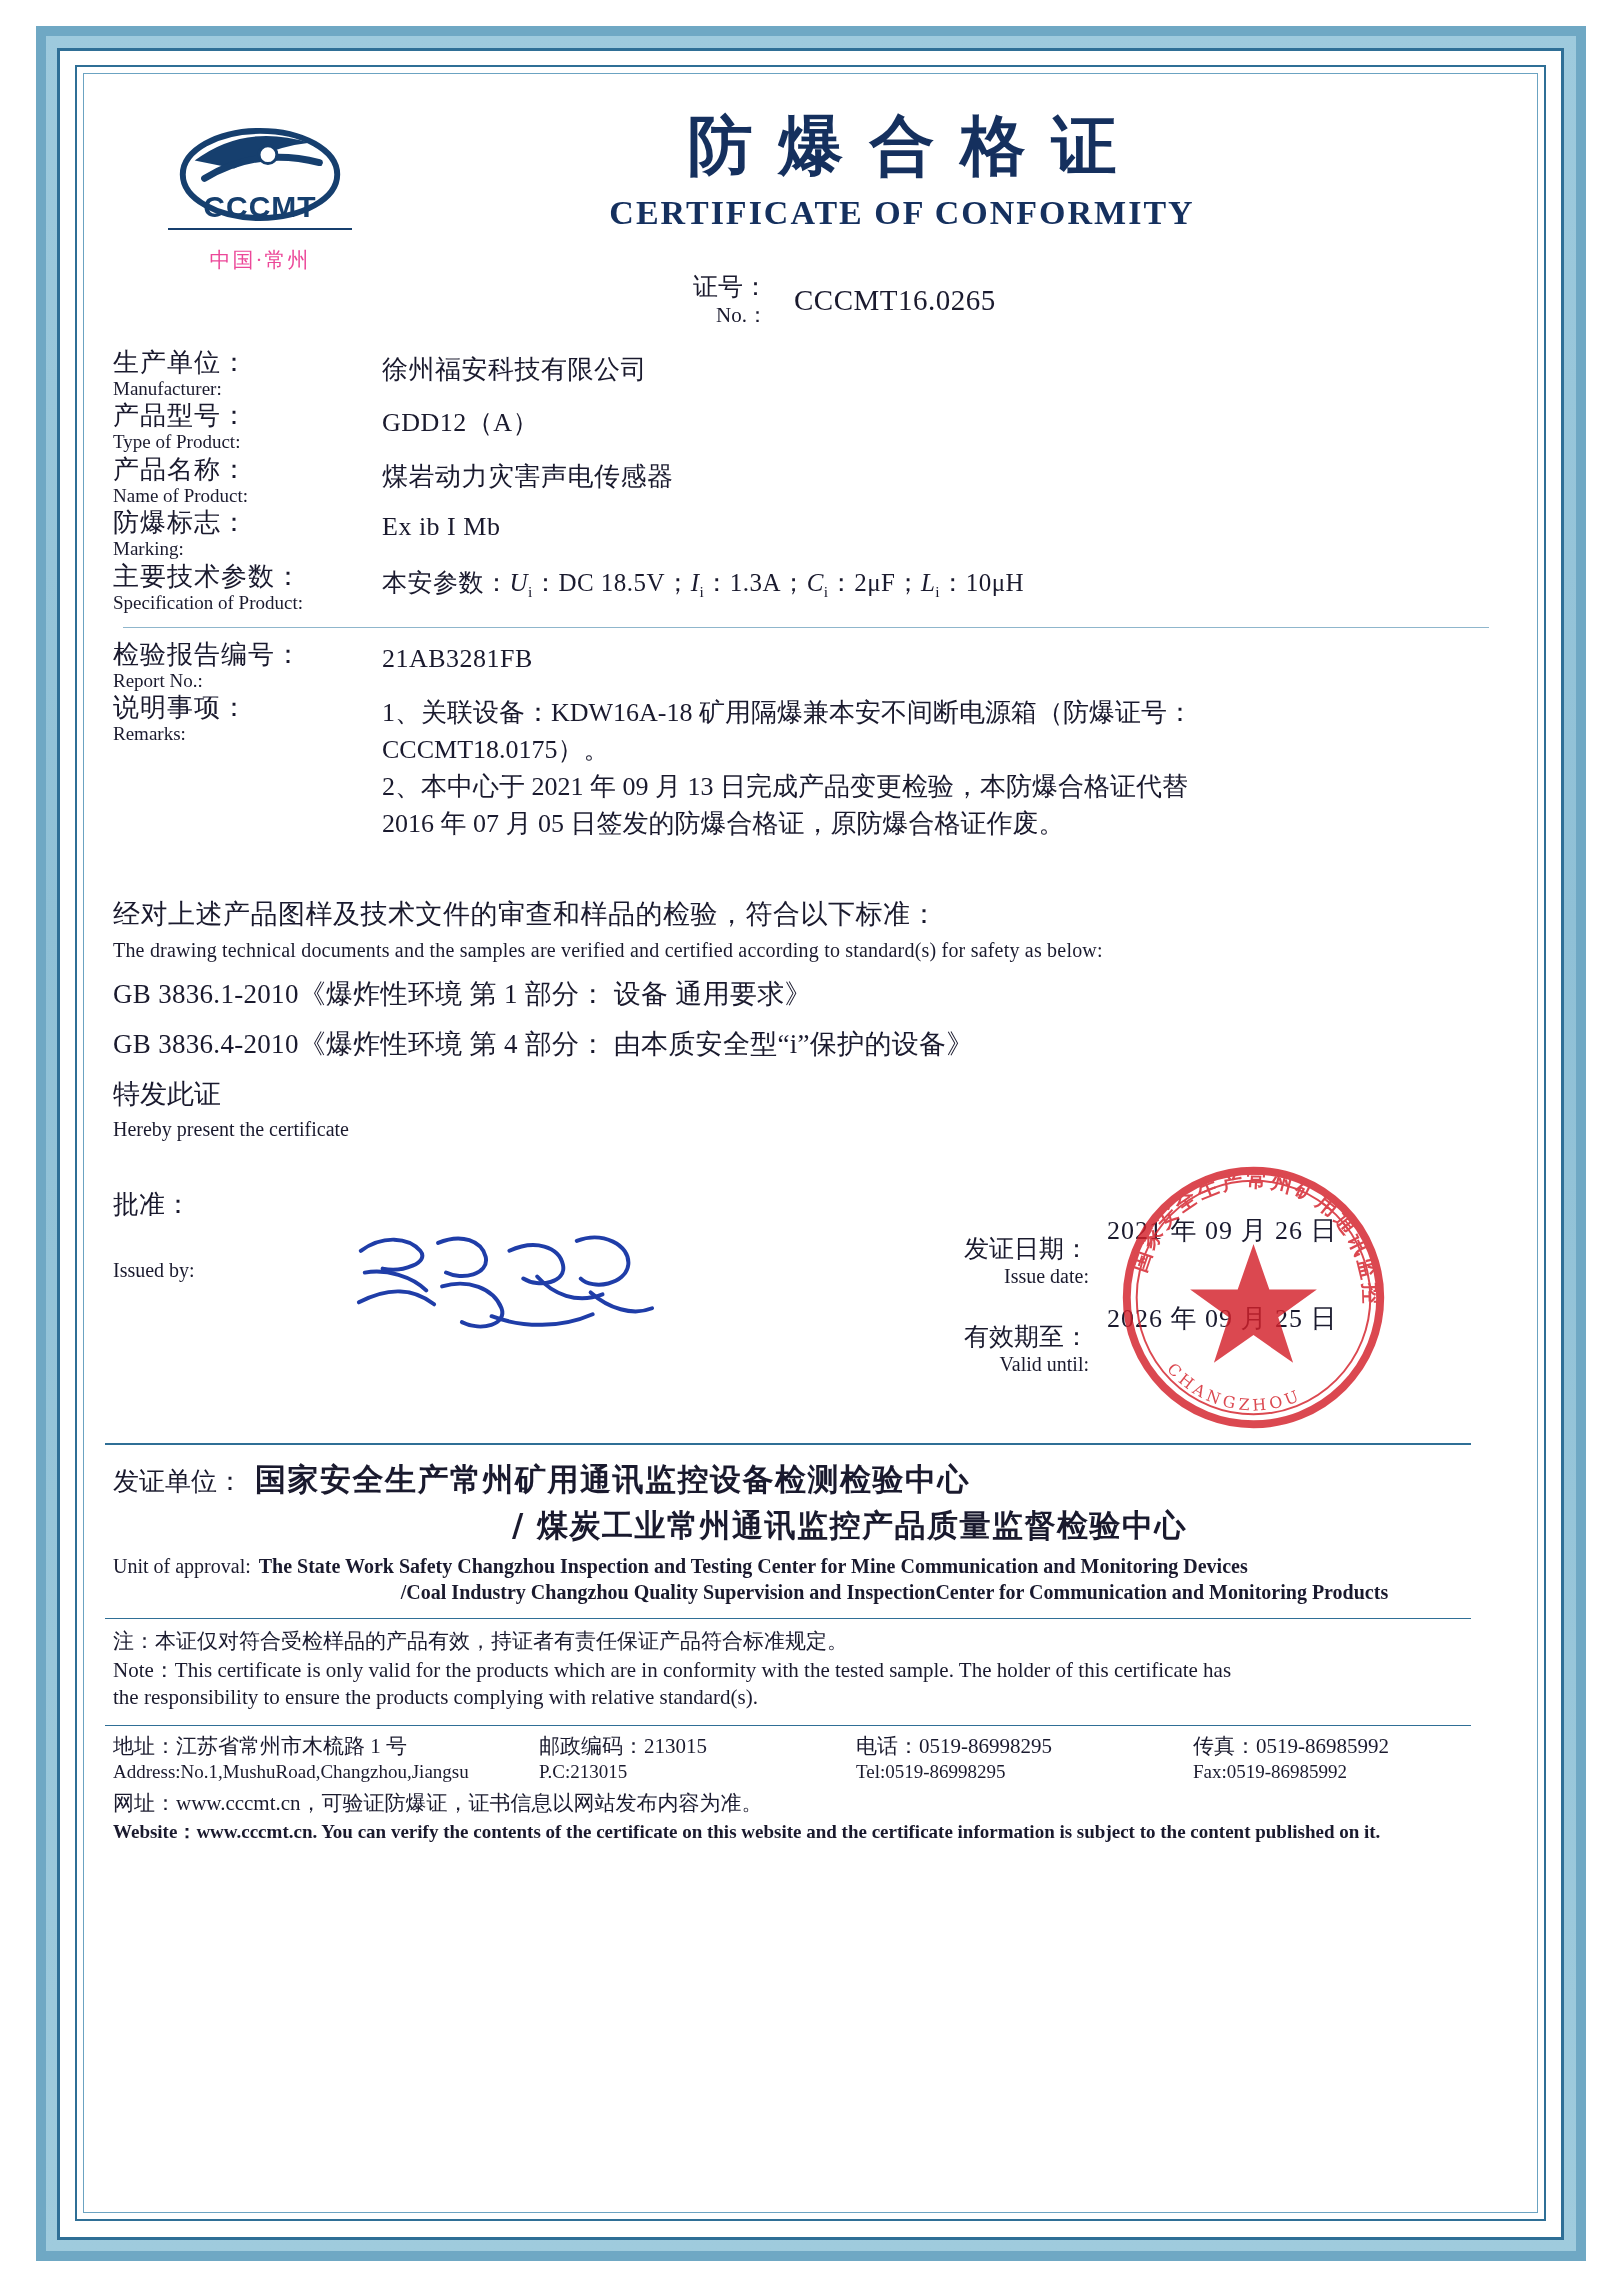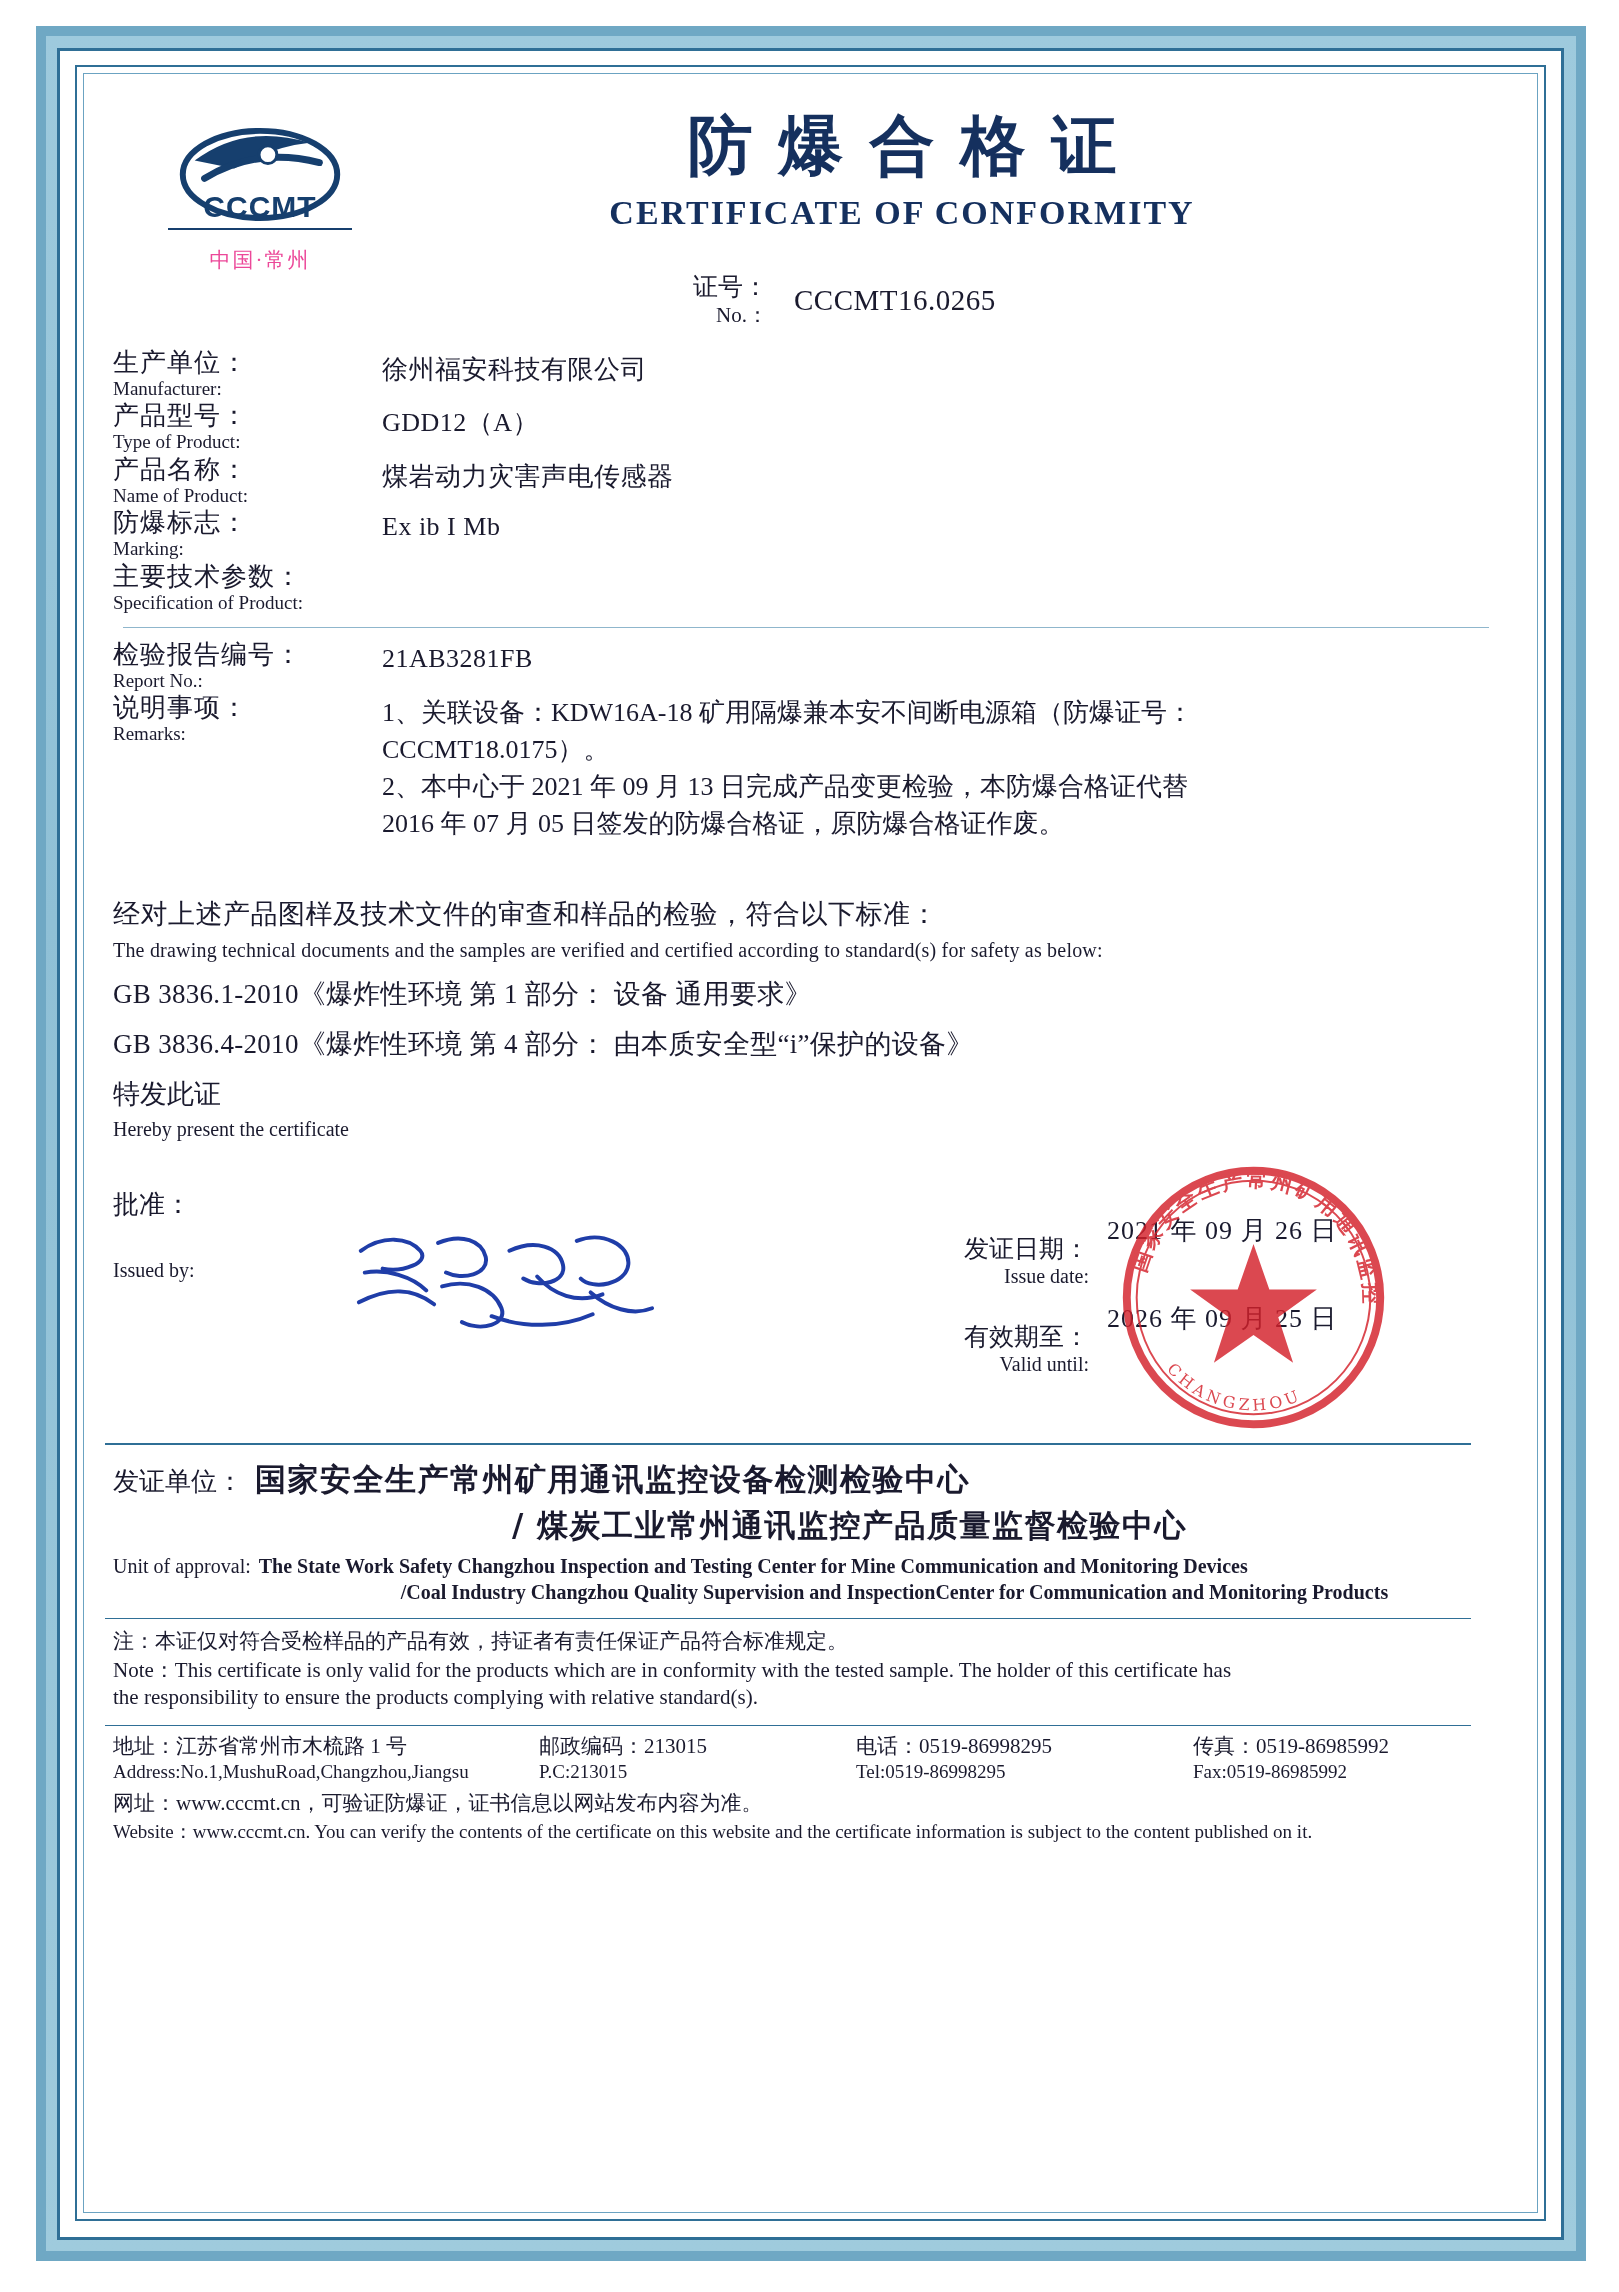--- a/index.html
+++ b/index.html
@@ -359,21 +359,21 @@
     display: flex;
     font-size: 21px;
     line-height: 1.22;
   }
   .c1 { width: 426px; }
   .c2 { width: 317px; }
   .c3 { width: 337px; }
   .c4 { width: 287px; }
   .contact-row.en { font-size: 19px; }
   .web-cn { font-size: 21px; margin-top: 6px; }
-  .web-en { font-size: 19px; margin-top: 2px; }
+  .web-en { font-size: 19px; margin-top: 2px; font-weight: bold; }
 </style>
 </head>
 <body>
 
 <div class="page">
   <div class="frame-outer"></div>
   <div class="frame-mid"></div>
   <div class="frame-inner"></div>
   <div class="frame-thin"></div>
 
@@ -441,20 +441,21 @@
           <span class="en">Marking:</span>
         </div>
         <div class="fvalue">Ex ib I Mb</div>
       </div>
 
       <div class="frow">
         <div class="flabel">
           <span class="cn">主要技术参数：</span>
           <span class="en">Specification of Product:</span>
         </div>
+        <div class="fvalue small">本安参数：<span class="ital">U</span><sub>i</sub>：DC 18.5V；<span class="ital">I</span><sub>i</sub>：1.3A；<span class="ital">C</span><sub>i</sub>：2μF；<span class="ital">L</span><sub>i</sub>：10μH</div>
       </div>
 
       <div class="divider"></div>
 
       <div class="frow">
         <div class="flabel">
           <span class="cn">检验报告编号：</span>
           <span class="en">Report No.:</span>
         </div>
         <div class="fvalue">21AB3281FB</div>

